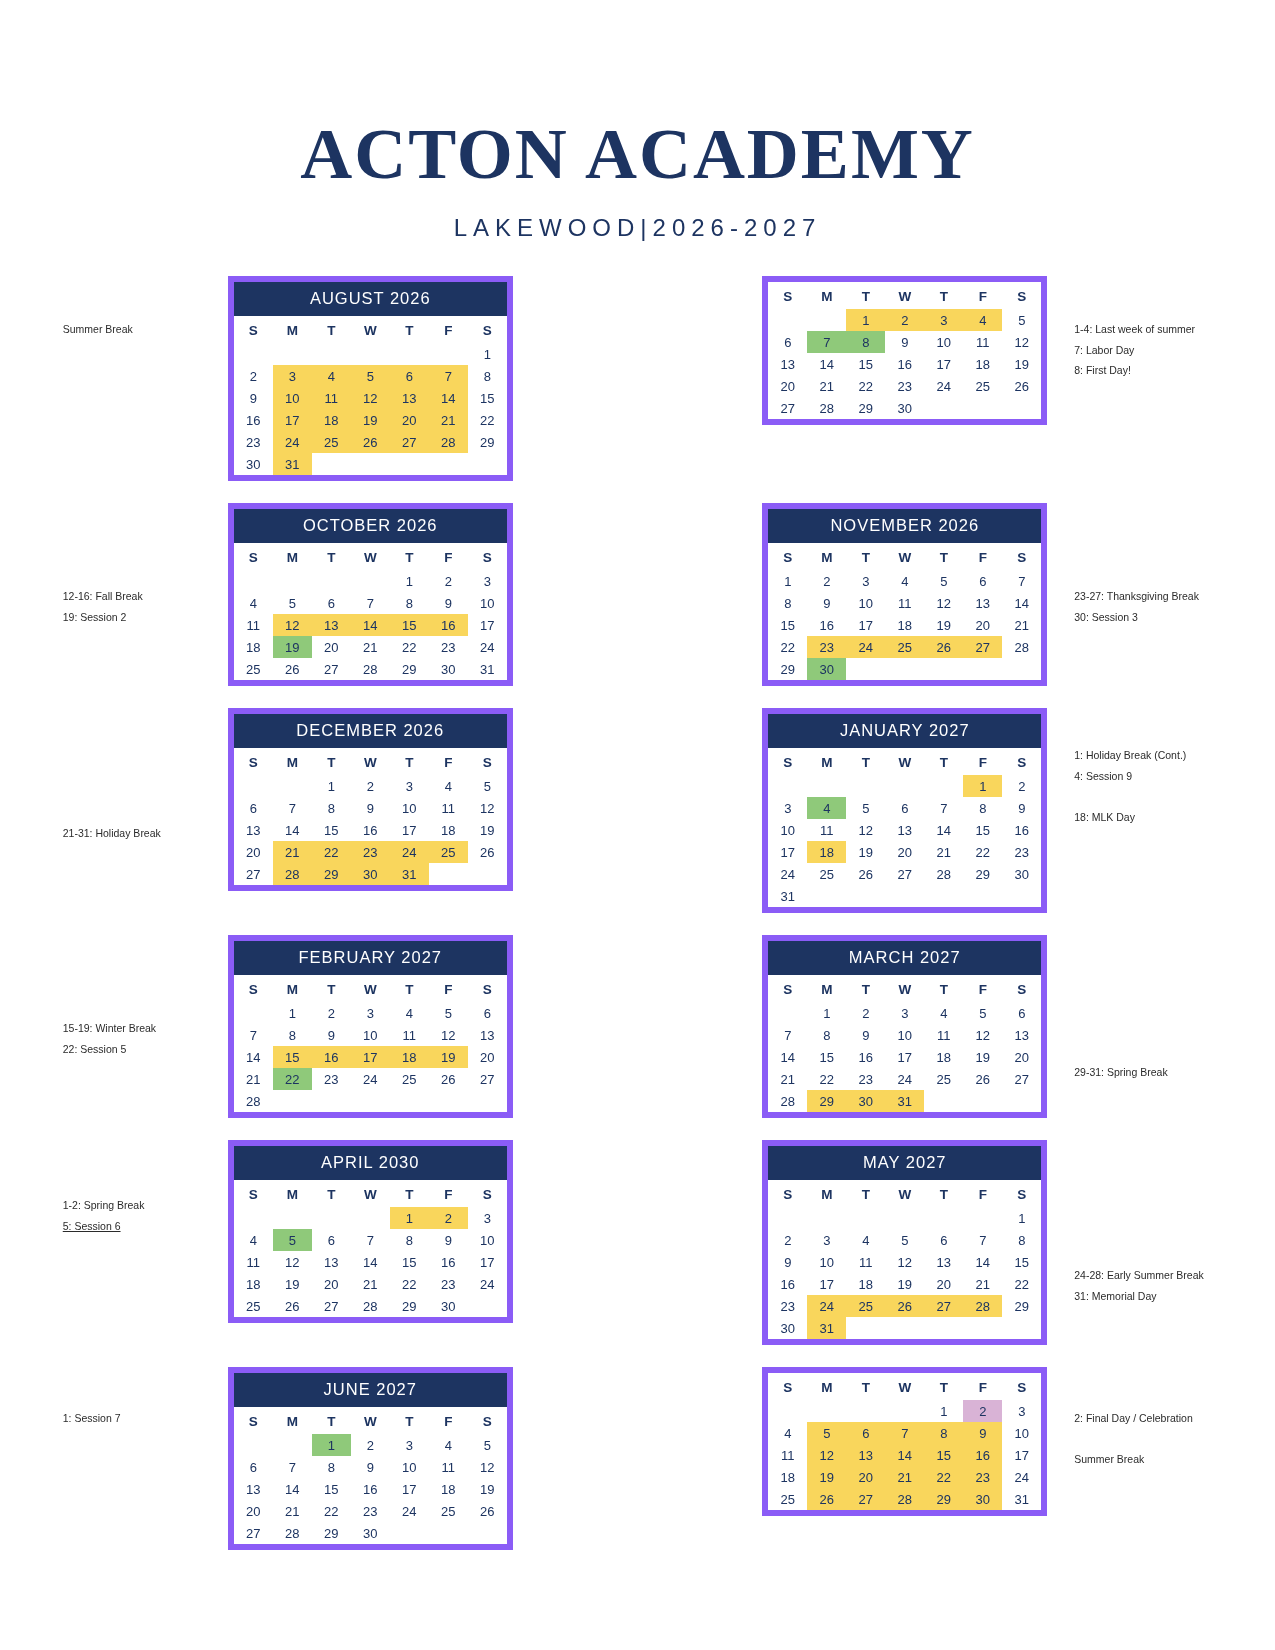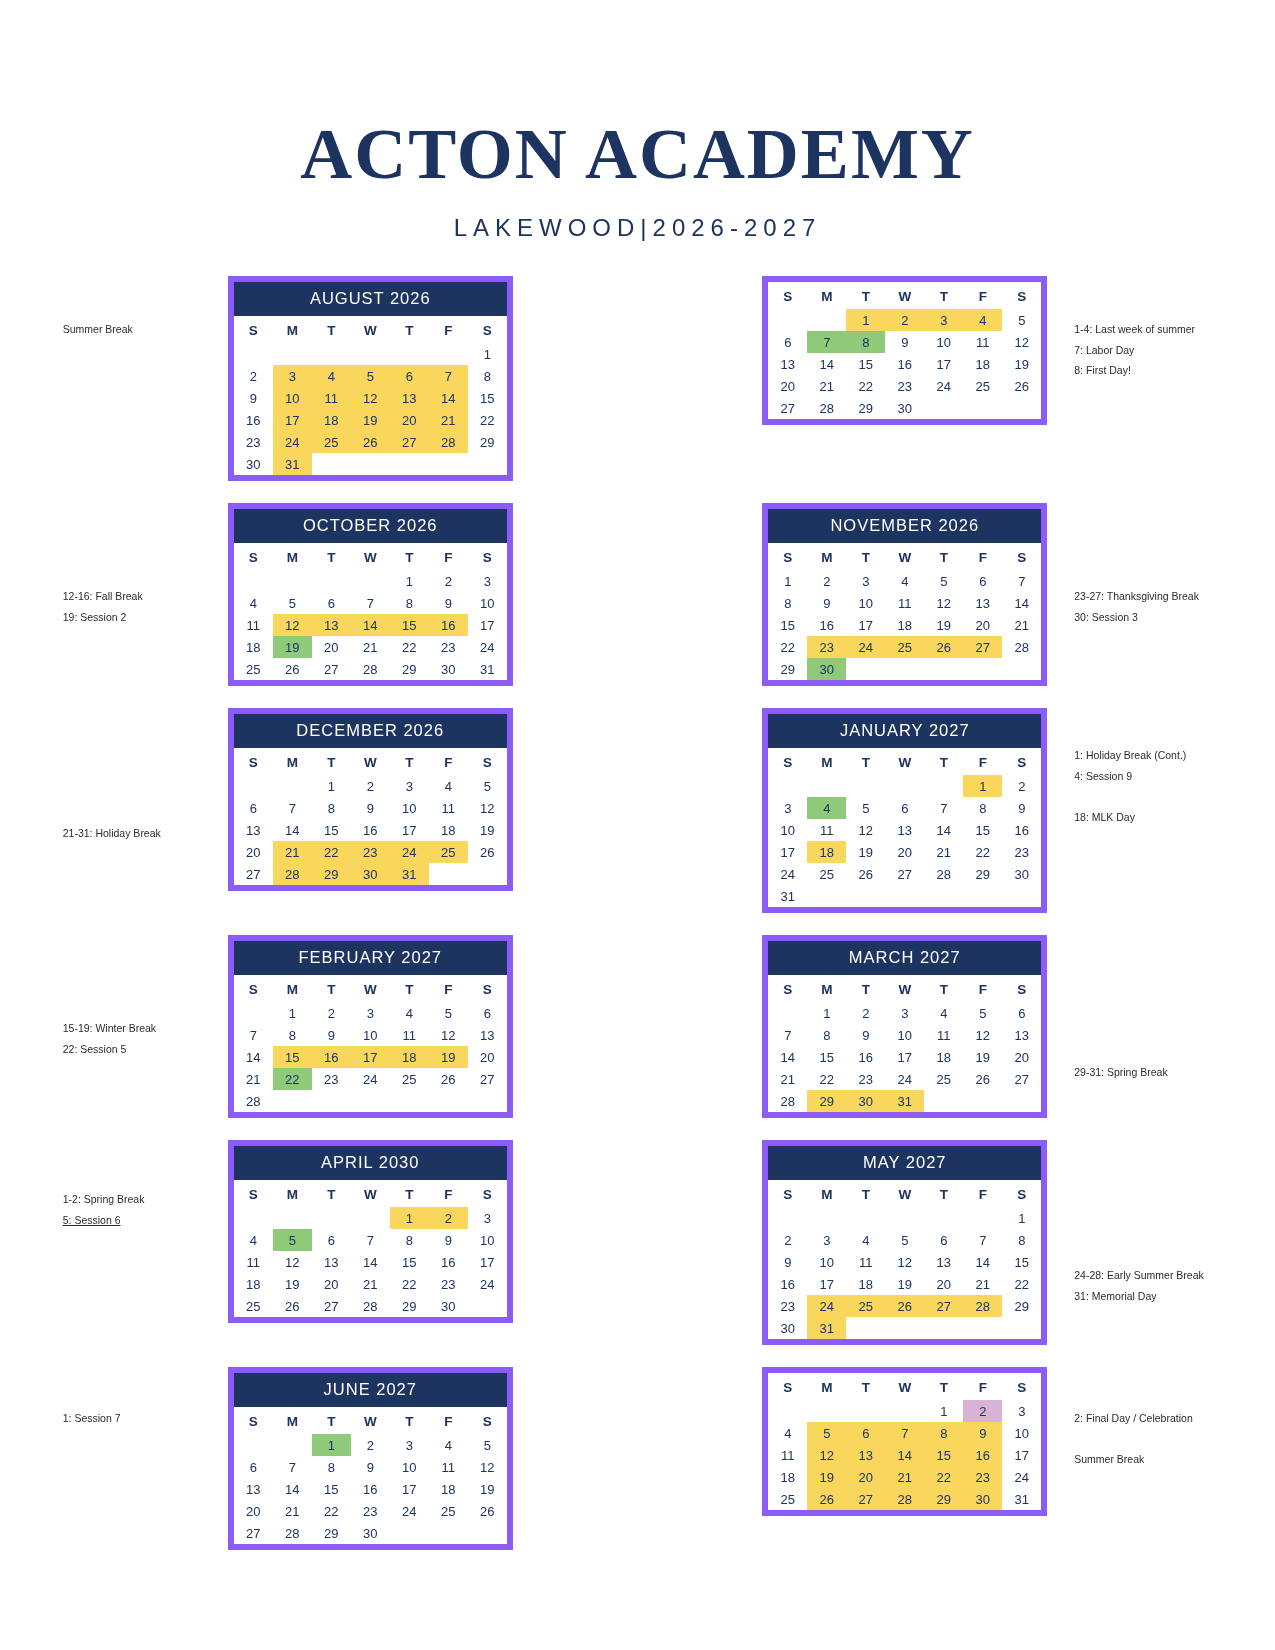--- a/index.html
+++ b/index.html
@@ -692,21 +692,21 @@
                   <td>&nbsp;</td>
                   <td>&nbsp;</td>
                 </tr>
               </tbody>
             </table>
           </div>
         </div>
       </div>
       <div class="month-cell">
         <div class="month-wrap">
-          <div class="notes left" style="top: 54px;">
+          <div class="notes left" style="top: 60px;">
             <div class="note" style="margin-bottom: 9px;">1-2: Spring Break</div>
             <div class="note" style="margin-bottom: 9px; text-decoration: underline;">5: Session 6</div>
           </div>
           <div class="month-box">
             <div class="month-head">APRIL 2030</div>
             <table class="month">
               <thead>
                 <tr>
                   <th>S</th>
                   <th>M</th>

